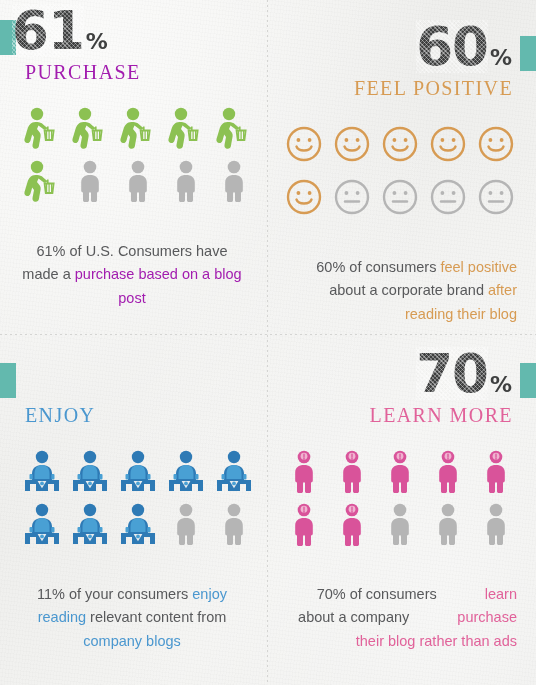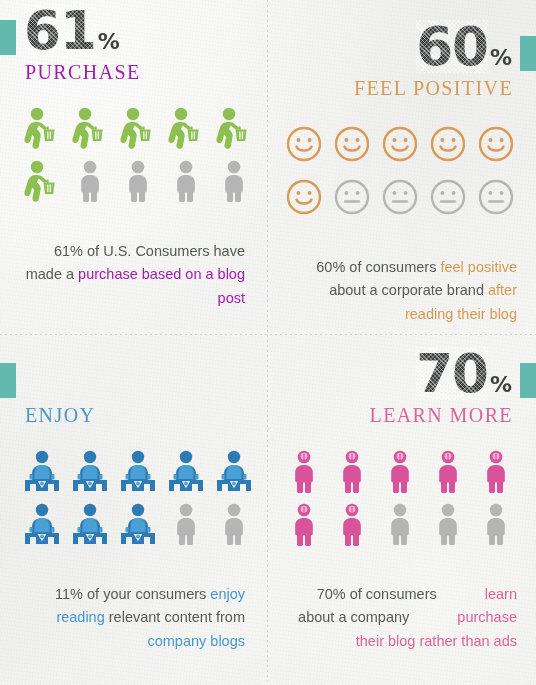--- a/index.html
+++ b/index.html
@@ -44,21 +44,21 @@
   .p-bl{left:0;top:343px;}
   .p-br{left:268px;top:343px;}
 
   
   .tab{position:absolute;width:16px;height:35px;background:#63b9ae;}
   .tab-l{left:0;top:20px;}
   .tab-r{right:0;top:20px;}
 
   
   .statline{position:absolute;top:4px;white-space:nowrap;line-height:1;}
-  .statline.left{left:24px;}
+  .statline.left{left:12px;}
   .statline.right{right:24px;}
   .bignum{
     font-family:"DejaVu Sans",sans-serif;
     font-size:53px;font-weight:bold;
     color:#3f4040;letter-spacing:-1px;
     position:relative;display:inline-block;
     vertical-align:bottom;
   }
   .bignum::after{
     content:"";position:absolute;inset:0;
@@ -91,21 +91,21 @@
   .icell{width:48px;height:48px;display:flex;align-items:center;justify-content:center;}
   .icell svg{display:block;}
 
   
   .caption{
     position:absolute;
     font-family:"Liberation Sans",sans-serif;
     font-size:14.5px;line-height:1.62;color:#58595b;
     width:226px;
   }
-  .caption.left{left:19px;top:240px;text-align:right;}
+  .caption.left{left:19px;top:240px;text-align:center;}
   .caption.right{right:19px;top:240px;text-align:right;}
   .caption .hl{font-weight:normal;}
 
   
   .c-green{color:#a21caf;}
   .c-orange{color:#d79b53;}
   .c-blue{color:#4a97cf;}
   .c-pink{color:#e1629a;margin-left:44px;}
 </style>
 </head>

